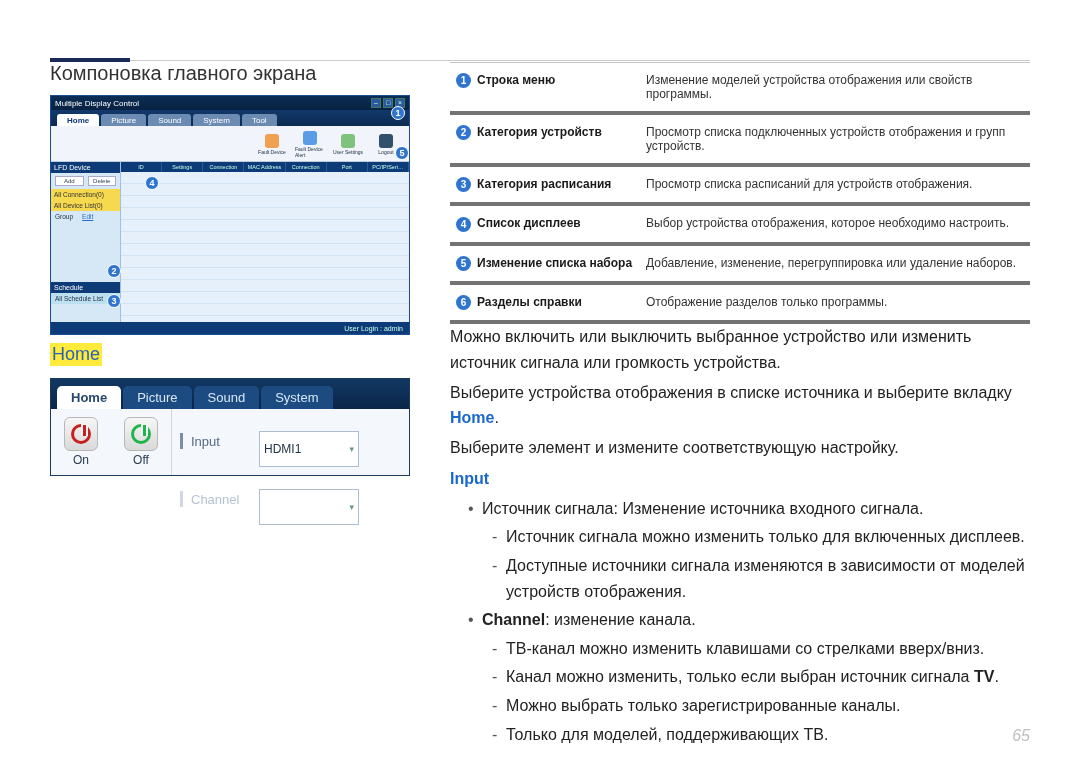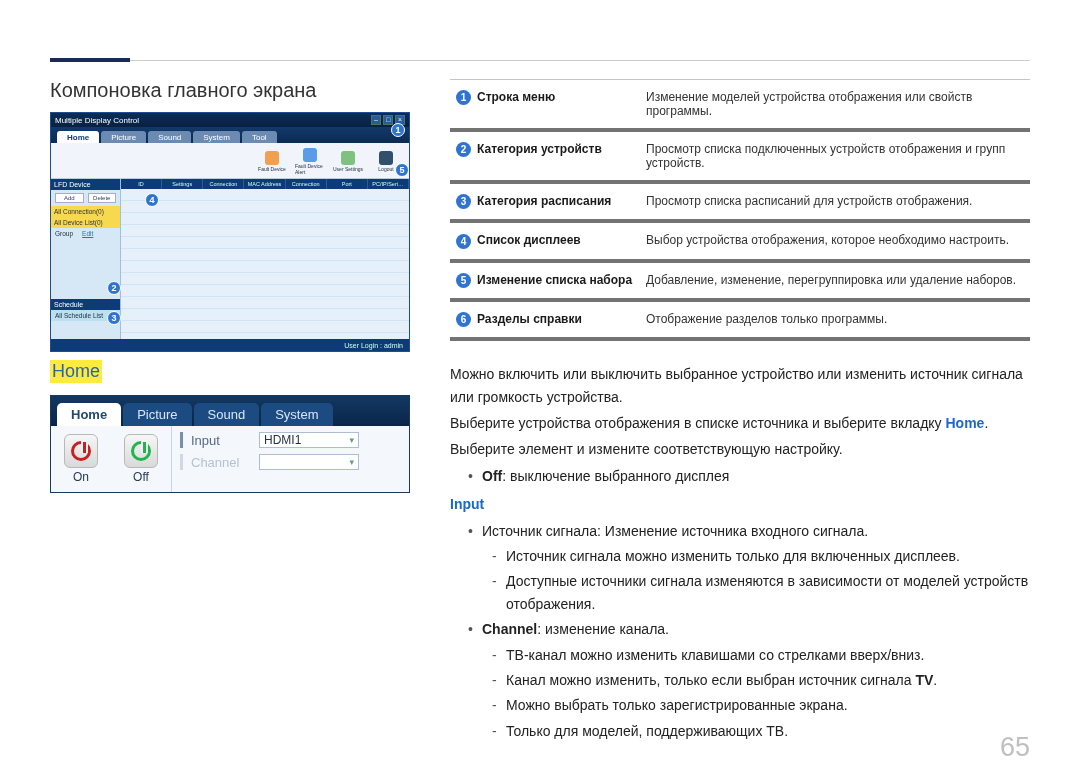--- a/index.html
+++ b/index.html
@@ -17,21 +17,21 @@
     position: absolute;
     top: 60px; left: 50px; right: 50px;
     height: 1px; background: #ccc;
   }
   .top-accent {
     position: absolute;
     top: 58px; left: 50px;
     width: 80px; height: 4px; background: #1a2955;
   }
   .content {
-    padding-top: 79px;
+    padding-top: 62px;
     display: flex;
     gap: 40px;
   }
   .left-col {
     width: 360px;
     flex: 0 0 auto;
   }
   .right-col {
     flex: 1;
     min-width: 0;
@@ -180,23 +180,23 @@
   .pwr-glyph.off{border-color:#1fb54a;}
   .pwr-glyph.off::after{background:#1fb54a;}
   .io-group {
     flex:1; padding:6px 8px; display:flex;flex-direction:column;gap:6px;
   }
   .io-row {display:flex;align-items:center;gap:8px;}
   .io-bar {width:3px;height:16px;background:#7b8ea6;}
   .io-label {width:60px;color:#556b85;font-size:13px;}
   .io-label.dim{color:#b6c2d3;}
   .io-select {
-    width:100px;height:16px;border:1px solid #aebed1;background:#fff;
+    width:100px;height:36px;border:1px solid #aebed1;background:#fff;
     display:flex;align-items:center;justify-content:space-between;
-    padding:0 4px;font-size:12px;color:#234;
+    padding:0 4px;font-size:12px;color:#234;margin-top:16px;
   }
   .io-select.dim{color:#c2c9d3;}
   .chev {font-size:9px;color:#698;}
 
   
   .legend-table { width:100%; border-collapse:collapse; }
   .legend-table td {
     border-top:1px solid #c5c5c5;
     border-bottom:4px solid #737373;
     padding:10px 6px;
@@ -204,34 +204,34 @@
     font-size:12px;
   }
   .legend-table tr:first-child td { border-top:1px solid #c5c5c5;}
   .legend-table td.lbl { width:190px; font-weight:bold; color:#1a1a1a;}
   .num-badge {
     display:inline-flex;width:15px;height:15px;border-radius:50%;
     background:#2f74ce;color:#fff;font-size:10px;align-items:center;justify-content:center;
     margin-right:6px;vertical-align:middle;font-weight:bold;
   }
 
-  .para { font-size:14px; color:#222; margin-top:22px; line-height:1.6;}
+  .para { font-size:16px; color:#222; line-height:1.6;}
   .para p { margin-bottom:4px; }
   .bullet-list { list-style:none; padding-left:18px; }
   .bullet-list > li { position:relative; padding-left:14px; margin:3px 0;}
   .bullet-list > li::before { content:"•"; position:absolute; left:0; color:#555;}
   .dash-list { list-style:none; padding-left:10px;}
   .dash-list > li { position:relative; padding-left:14px; margin:3px 0;}
   .dash-list > li::before { content:"-"; position:absolute; left:0; color:#555;}
   .kw-blue { color:#1a68c9; font-weight:bold;}
   .kw-bold { font-weight:bold;}
 
   .page-num {
-    position:absolute; bottom:0; right:50px;
-    font-size:27px;color:#bfbfbf;
+    position:absolute; bottom:18px; right:50px;
+    font-size:16px;color:#bfbfbf;font-style:italic;
   }
 </style>
 </head>
 <body>
 
 <div class="top-rule"></div>
 <div class="top-accent"></div>
 
 <div class="content">
 
@@ -394,39 +394,38 @@
     </tbody>
       </table>
 
     <div class="para">
       <p>Можно включить или выключить выбранное устройство или изменить источник сигнала или громкость устройства.</p>
       <p>
         <span>Выберите устройства отображения в списке источника и выберите вкладку </span><span class="kw-blue">Home</span><span>.</span>
       </p>
       <p>Выберите элемент и измените соответствующую настройку.</p>
       <ul class="bullet-list">
-        <li><span class="kw-bold">Off</span><span>: выключение выбранного дисплея</span></li>
       </ul>
       <p style="margin-top:6px;"><span class="kw-blue">Input</span></p>
       <ul class="bullet-list">
         <li>
           <span>Источник сигнала: Изменение источника входного сигнала.</span>
           <ul class="dash-list">
             <li>Источник сигнала можно изменить только для включенных дисплеев.</li>
             <li>Доступные источники сигнала изменяются в зависимости от моделей устройств отображения.</li>
           </ul>
         </li>
         <li>
           <span class="kw-bold">Channel</span><span>: изменение канала.</span>
           <ul class="dash-list">
             <li>ТВ-канал можно изменить клавишами со стрелками вверх/вниз.</li>
             <li>
               <span>Канал можно изменить, только если выбран источник сигнала </span><span class="kw-bold">TV</span><span>.</span>
             </li>
-            <li>Можно выбрать только зарегистрированные экрана.</li>
+            <li>Можно выбрать только зарегистрированные каналы.</li>
             <li>Только для моделей, поддерживающих ТВ.</li>
           </ul>
         </li>
       </ul>
     </div>
   </div>
 </div>
 
 <div class="page-num">65</div>
 

